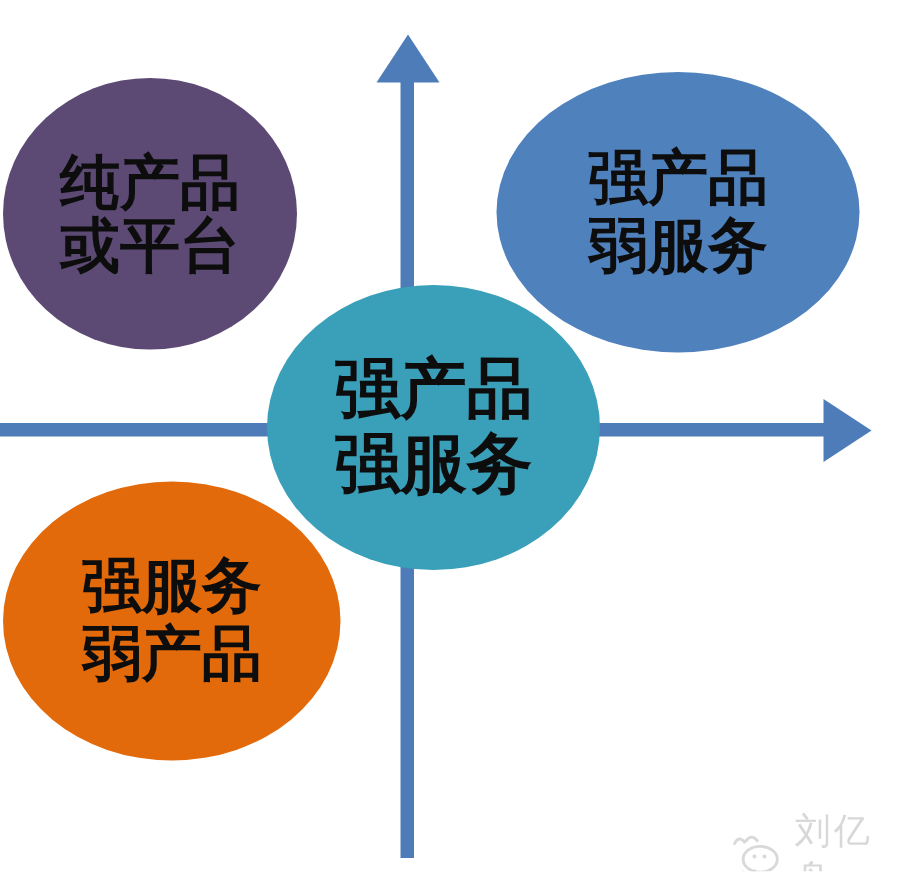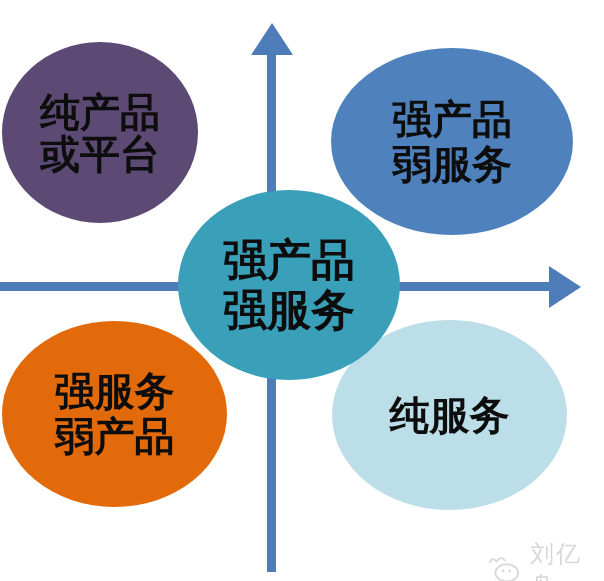--- a/index.html
+++ b/index.html
@@ -12,21 +12,21 @@
   .v-line{left:267px;top:44px;width:9px;height:528px;}
   .arrowhead{position:absolute;width:0;height:0;}
   .arrow-up{left:251px;top:23px;border-left:21px solid transparent;border-right:21px solid transparent;border-bottom:32px solid #4e7cb8;}
   .arrow-right{left:549px;top:266px;border-top:21px solid transparent;border-bottom:21px solid transparent;border-left:32px solid #4e7cb8;}
   .ellipse{
     position:absolute;border-radius:50%;
     display:flex;align-items:center;justify-content:center;text-align:center;
     color:#0d0d0d;font-weight:bold;
   }
   .ellipse .label{white-space:pre-line;}
-  .el-top-left{left:2px;top:42px;width:196px;height:181px;font-size:40px;line-height:1.05;}
+  .el-top-left{left:2px;top:52px;width:196px;height:181px;font-size:40px;line-height:1.05;}
   .el-top-right{left:331px;top:48px;width:242px;height:187px;font-size:40px;line-height:1.12;}
   .el-center{left:178px;top:190px;width:222px;height:190px;font-size:44px;line-height:1.14;z-index:5;}
   .el-bottom-left{left:2px;top:321px;width:225px;height:186px;font-size:40px;line-height:1.12;}
   .el-bottom-right{left:332px;top:320px;width:235px;height:190px;font-size:40px;line-height:1.1;}
   #watermark{
     position:absolute;left:484px;top:538px;display:flex;align-items:center;gap:6px;
     font-family:"Liberation Sans","DejaVu Sans",sans-serif;
   }
   #watermark .wm-text{font-size:24px;letter-spacing:2px;}
 </style>
@@ -48,23 +48,20 @@
   <div class="ellipse el-top-right" style="background-color: rgb(79, 129, 189); color: rgb(13, 13, 13);">
     <span class="label">强产品
 弱服务</span>
   </div>
 
   <div class="ellipse el-bottom-left" style="background-color: rgb(226, 106, 10); color: rgb(13, 13, 13);">
     <span class="label">强服务
 弱产品</span>
   </div>
 
-  <div class="ellipse el-bottom-right" style="background-color: rgb(188, 222, 233); color: rgb(13, 13, 13);">
-    <span class="label">纯服务</span>
-  </div>
 
   <div class="ellipse el-center" style="background-color: rgb(58, 159, 184); color: rgb(13, 13, 13);">
     <span class="label">强产品
 强服务</span>
   </div>
 
   <div id="watermark" style="color: rgb(216, 216, 216);">
     <svg width="42" height="32" viewBox="0 0 42 32">
       <g fill="none" stroke="#d9d9d9" stroke-width="2" stroke-linecap="round">
         <ellipse cx="24" cy="19" rx="12" ry="9"></ellipse>

